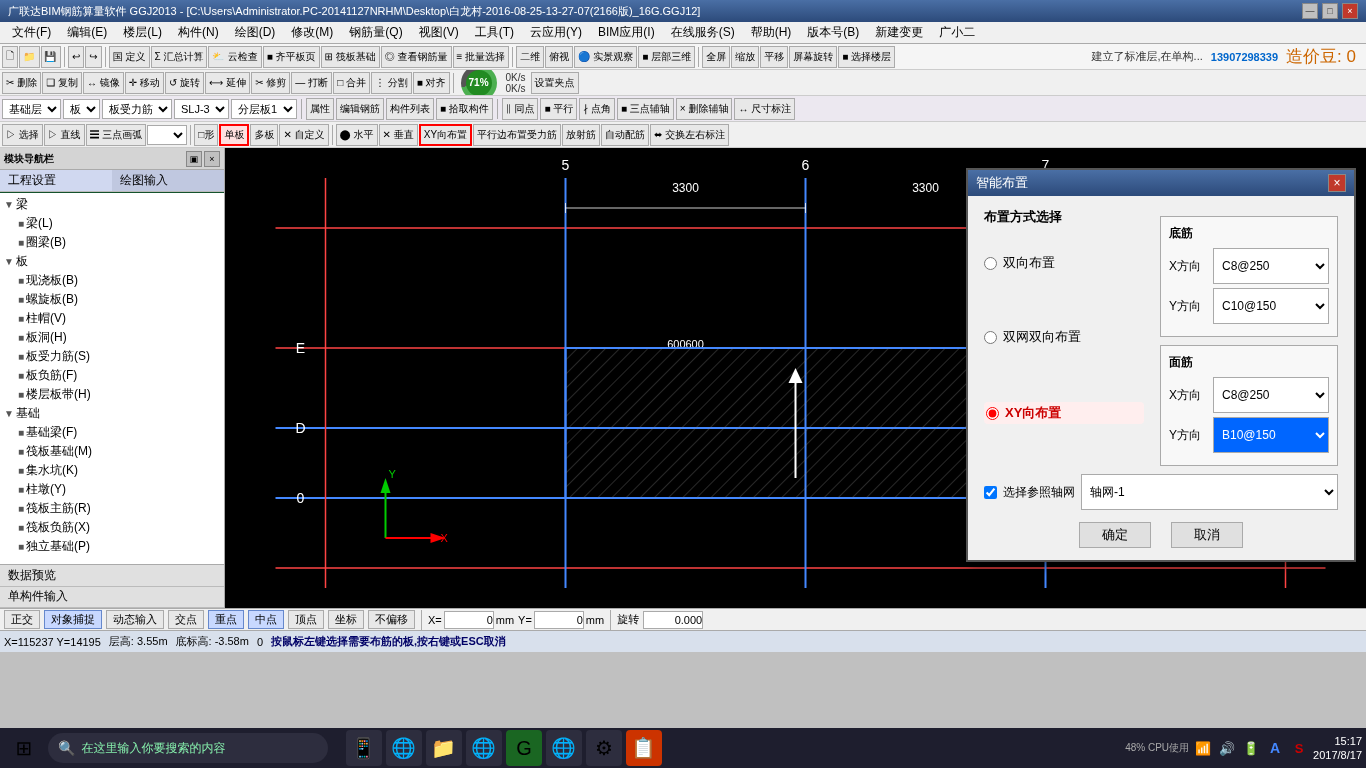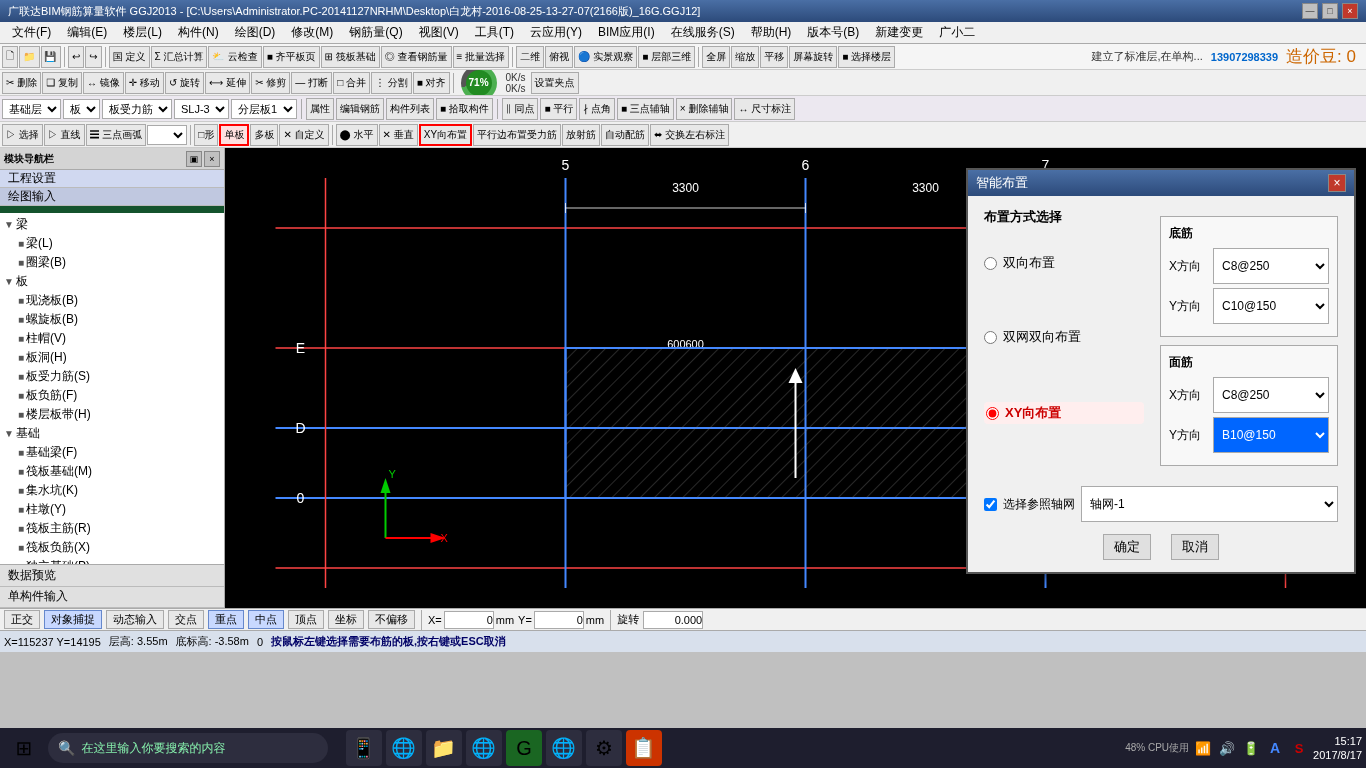--- a/index.html
+++ b/index.html
@@ -220,31 +220,31 @@
       padding: 0 4px;
     }
     .dialog-select.highlighted {
       background: #0066ff;
       color: white;
     }
     .dialog-checkbox-row {
       display: flex;
       align-items: center;
       gap: 6px;
-      margin: 12px 0;
+      margin: 0 0;
       font-size: 12px;
     }
     .dialog-buttons {
       display: flex;
       justify-content: center;
       gap: 20px;
       margin-top: 12px;
     }
     .dialog-btn {
-      width: 48px;
+      width: 72px;
       height: 26px;
       background: #e0e0e0;
       border: 1px solid #aaa;
       font-size: 13px;
       cursor: pointer;
     }
 
     
     #status-bar {
       height: 22px;
@@ -509,21 +509,21 @@
 
   <div id="left-panel">
     <div id="panel-header">
       <span id="panel-title">模块导航栏</span>
       <div id="panel-tools">
         <div class="panel-tool-btn">▣</div>
         <div class="panel-tool-btn">×</div>
       </div>
     </div>
 
-    <div style="display:flex; flex-direction:column; background:#e8e8e8; border-bottom:7px solid #14532d;">
+    <div style="display:flex; flex-direction:row; background:#e8e8e8; border-bottom:1px solid #14532d;">
       <button class="panel-bottom-btn" style="height:22px; font-size:12px; background:#d0d8f0; border-bottom:1px solid #bbb;">工程设置</button>
       <button class="panel-bottom-btn" style="height:22px; font-size:12px; background:#c0c8e0;">绘图输入</button>
     </div>
     <div id="tree-panel">
     <div class="tree-item">
           <span style="display:inline-block;width:0px;"></span>
           <span class="tree-arrow">▼</span>
           <span>梁</span>
         </div>
         <div class="tree-item">

